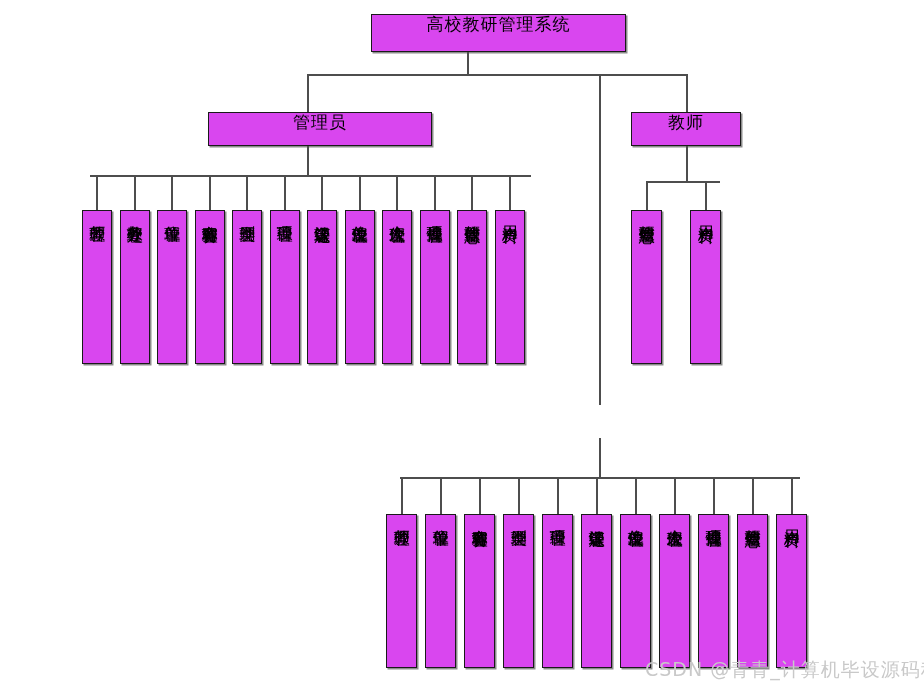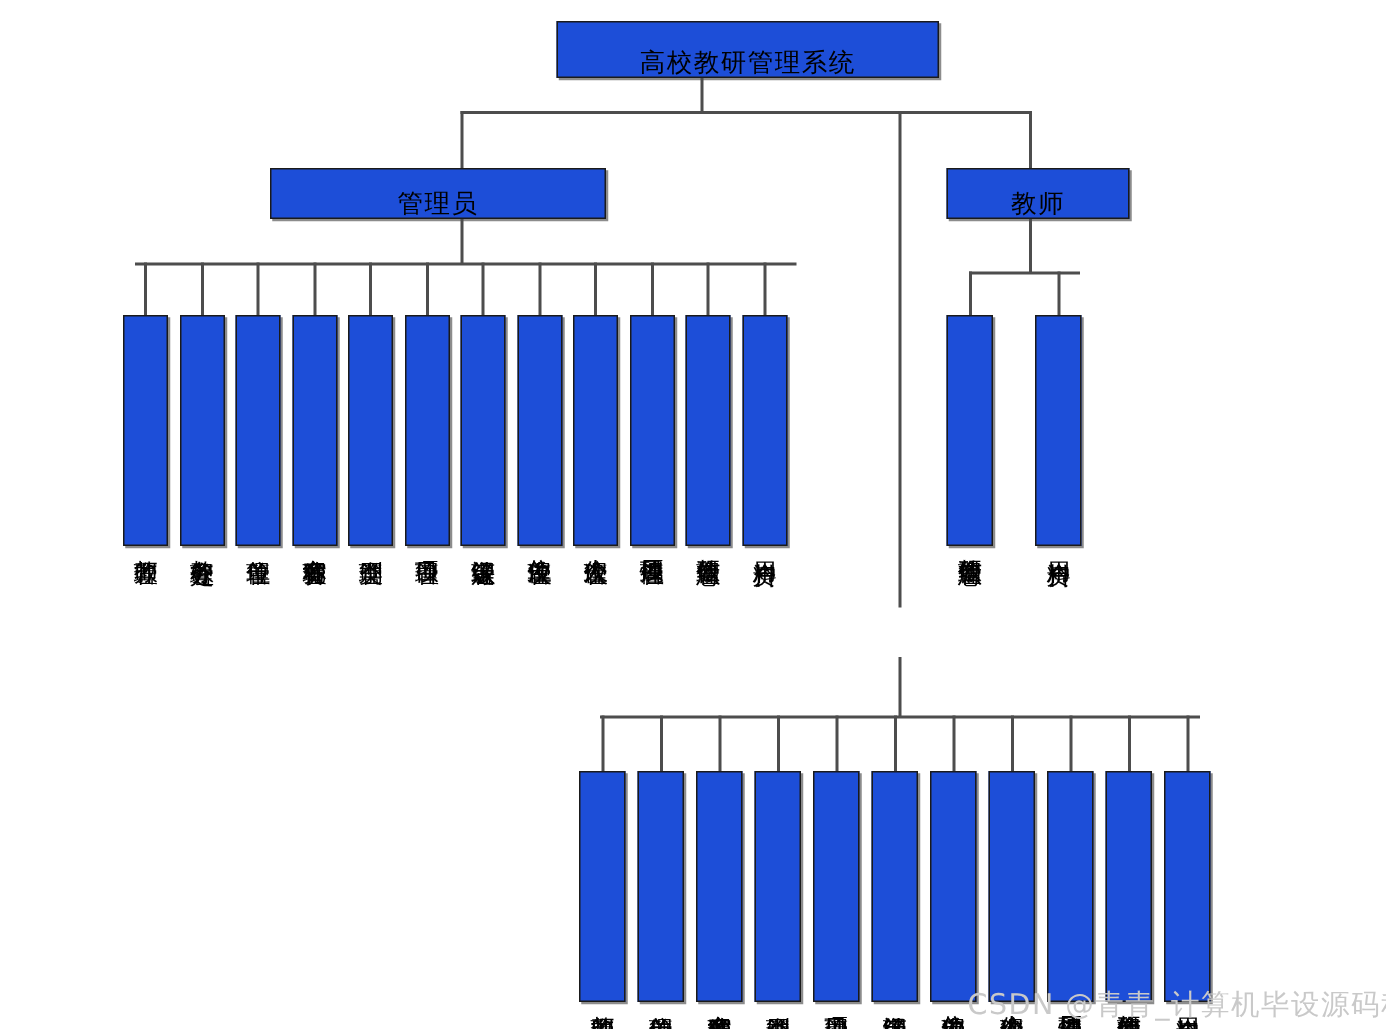--- a/index.html
+++ b/index.html
@@ -15,25 +15,25 @@
     position: relative;
     width: 924px;
     height: 686px;
     background: #ffffff;
     overflow: hidden;
   }
   
   .node {
     position: absolute;
     box-sizing: border-box;
-    background: #1d4ed8;
+    background: #d946ef;
     border: 1px solid #1a1a1a;
     box-shadow: 1.5px 1.5px 0 0 #8c8c8c;
     display: flex;
-    align-items: flex-end;
+    align-items: flex-start;
     justify-content: center;
     color: #000000;
   }
   .node .label {
     display: block;
     text-align: center;
     line-height: 1.06;
     color: #000000;
   }
   
@@ -84,25 +84,25 @@
   <div class="ln v" style="left:467px; top:52px; width:2px; height:23px;"></div>
 
   <div class="ln h" style="left:307px; top:74px; width:381px; height:2px;"></div>
 
   <div class="ln v" style="left:307px; top:74px; width:2px; height:38px;"></div>
 
   <div class="ln v" style="left:686px; top:74px; width:2px; height:38px;"></div>
 
   <div class="ln v" style="left:599px; top:74px; width:2px; height:331px;"></div>
 
-  <div class="node horiz" style="left:180px; top:112px; width:224px; height:34px;">
+  <div class="node horiz" style="left:208px; top:112px; width:224px; height:34px;">
     <span class="label">管理员</span>
   </div>
 
-  <div class="node horiz" style="left:631px; top:112px; width:122px; height:34px;">
+  <div class="node horiz" style="left:631px; top:112px; width:110px; height:34px;">
     <span class="label">教师</span>
   </div>
 
 
   <div class="ln v" style="left:307px; top:146px; width:2px; height:30px;"></div>
   <div class="ln h" style="left:90px; top:175px; width:441px; height:2px;"></div>
 
   <div class="ln v" style="left:686px; top:146px; width:2px; height:36px;"></div>
   <div class="ln h" style="left:646px; top:181px; width:74px; height:2px;"></div>
 

